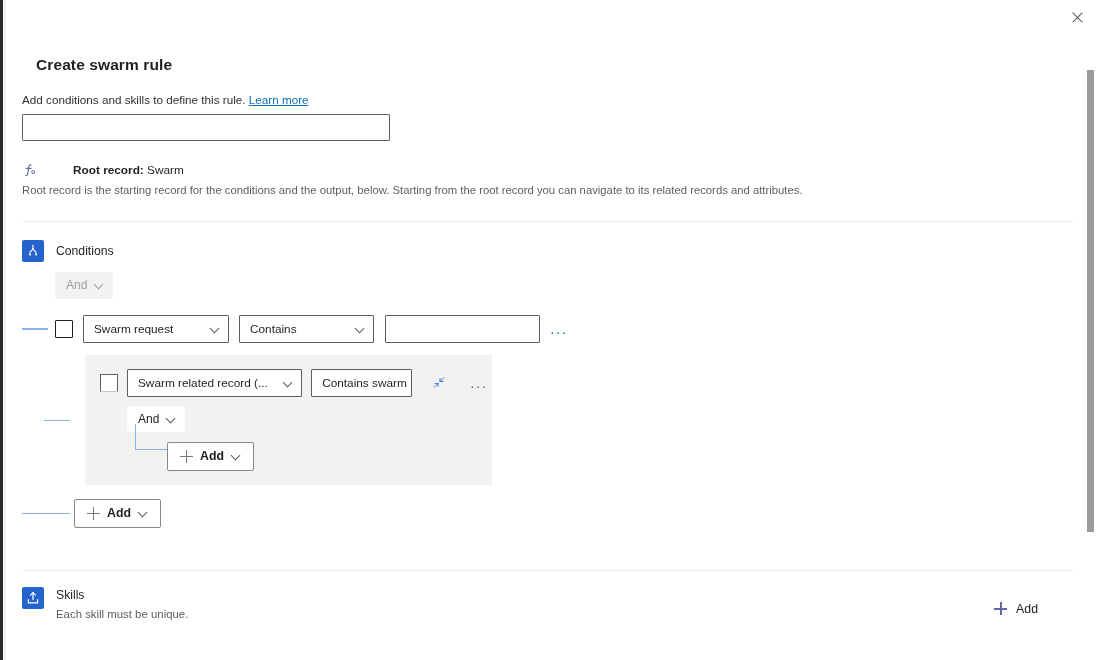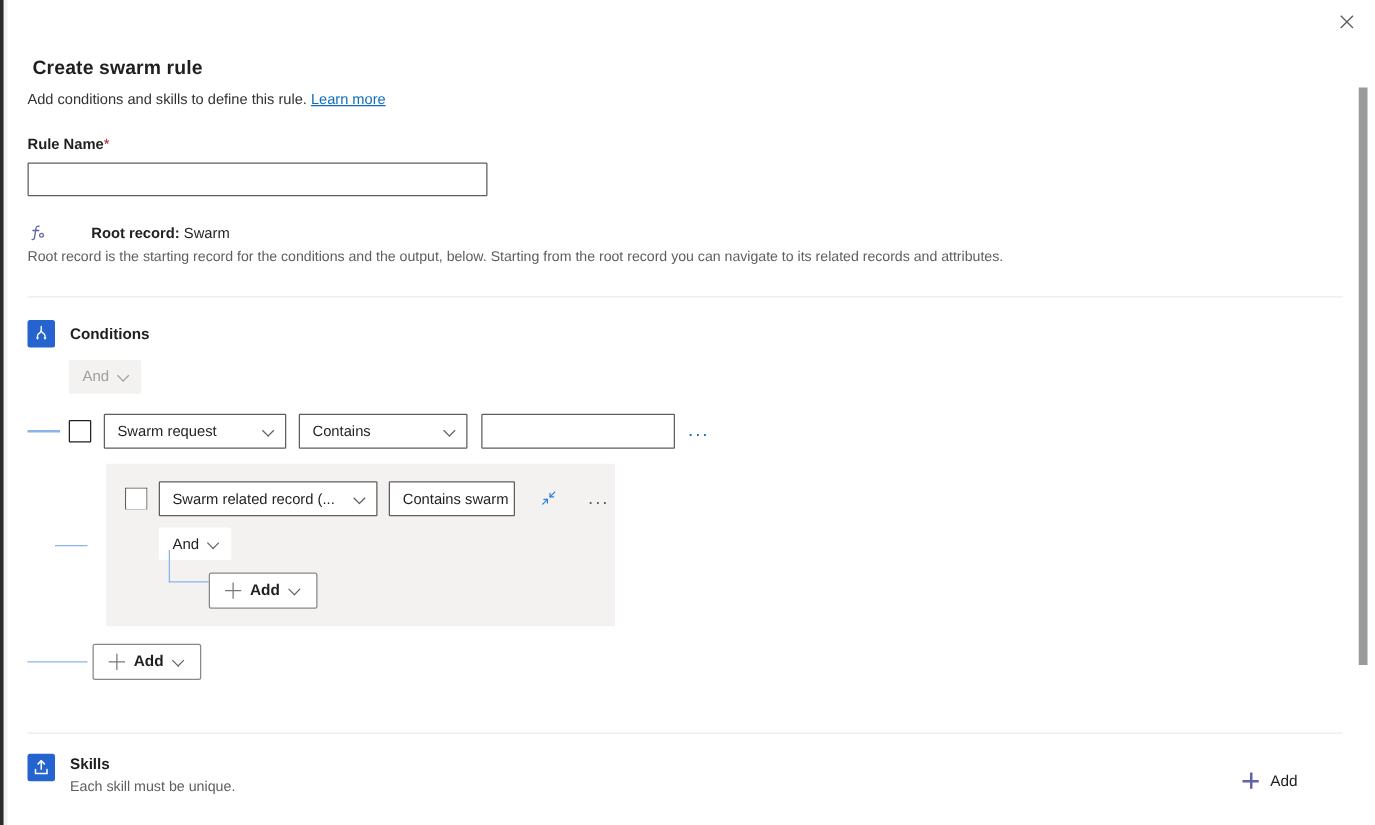--- a/index.html
+++ b/index.html
@@ -60,21 +60,21 @@
   .content {
     position: absolute;
     left: 0; top: 0;
     width: 1074px; height: 660px;
     padding: 0;
   }
 
   .pad { padding-left: 22px; padding-right: 22px; }
 
   .page-title {
-    margin: 4px;
+    margin: 14px;
     padding-top: 42px;
     font-size: 15.5px;
     font-weight: bold;
     color: #201f1e;
     letter-spacing: 0.1px;
   }
   .page-subtitle {
     margin: 0;
     padding-top: 5px;
     font-size: 11.7px;
@@ -152,21 +152,21 @@
   }
   .section-badge {
     width: 22px; height: 22px;
     background: #2564cf;
     border-radius: 2px;
     display: flex; align-items: center; justify-content: center;
     flex: 0 0 auto;
   }
   .section-title {
     font-size: 12.2px;
-    font-weight: bold;
+    font-weight: normal;
     color: #201f1e;
   }
 
   
   .conditions-area {
     position: relative;
     padding-left: 22px;
     padding-top: 10px;
   }
 
@@ -431,23 +431,20 @@
 
   <div class="content">
 
     <div class="pad">
       <h1 class="page-title">Create swarm rule</h1>
       <p class="page-subtitle">
         <span>Add conditions and skills to define this rule.</span>
         <a class="link">Learn more</a>
       </p>
 
-      <div class="field-label">
-        <span>Rule Name</span><span class="req-star">*</span>
-      </div>
       <input class="rule-name-input" type="text" value="" placeholder="" style="">
 
       <div class="root-record-row">
         <span class="func-icon">
           <svg width="14" height="15" viewBox="0 0 14 15">
             <path d="M8.2 2.0 C7.0 1.6 6.0 2.3 5.8 3.6 L4.6 11.1 C4.4 12.3 3.6 12.9 2.7 12.6" stroke="#6264a7" stroke-width="1.1" fill="none" stroke-linecap="round"></path>
             <path d="M3.3 5.4 L8.0 5.4" stroke="#6264a7" stroke-width="1.1" stroke-linecap="round"></path>
             <circle cx="10.2" cy="9.2" r="1.5" stroke="#6264a7" stroke-width="1" fill="none"></circle>
           </svg>
         </span>

